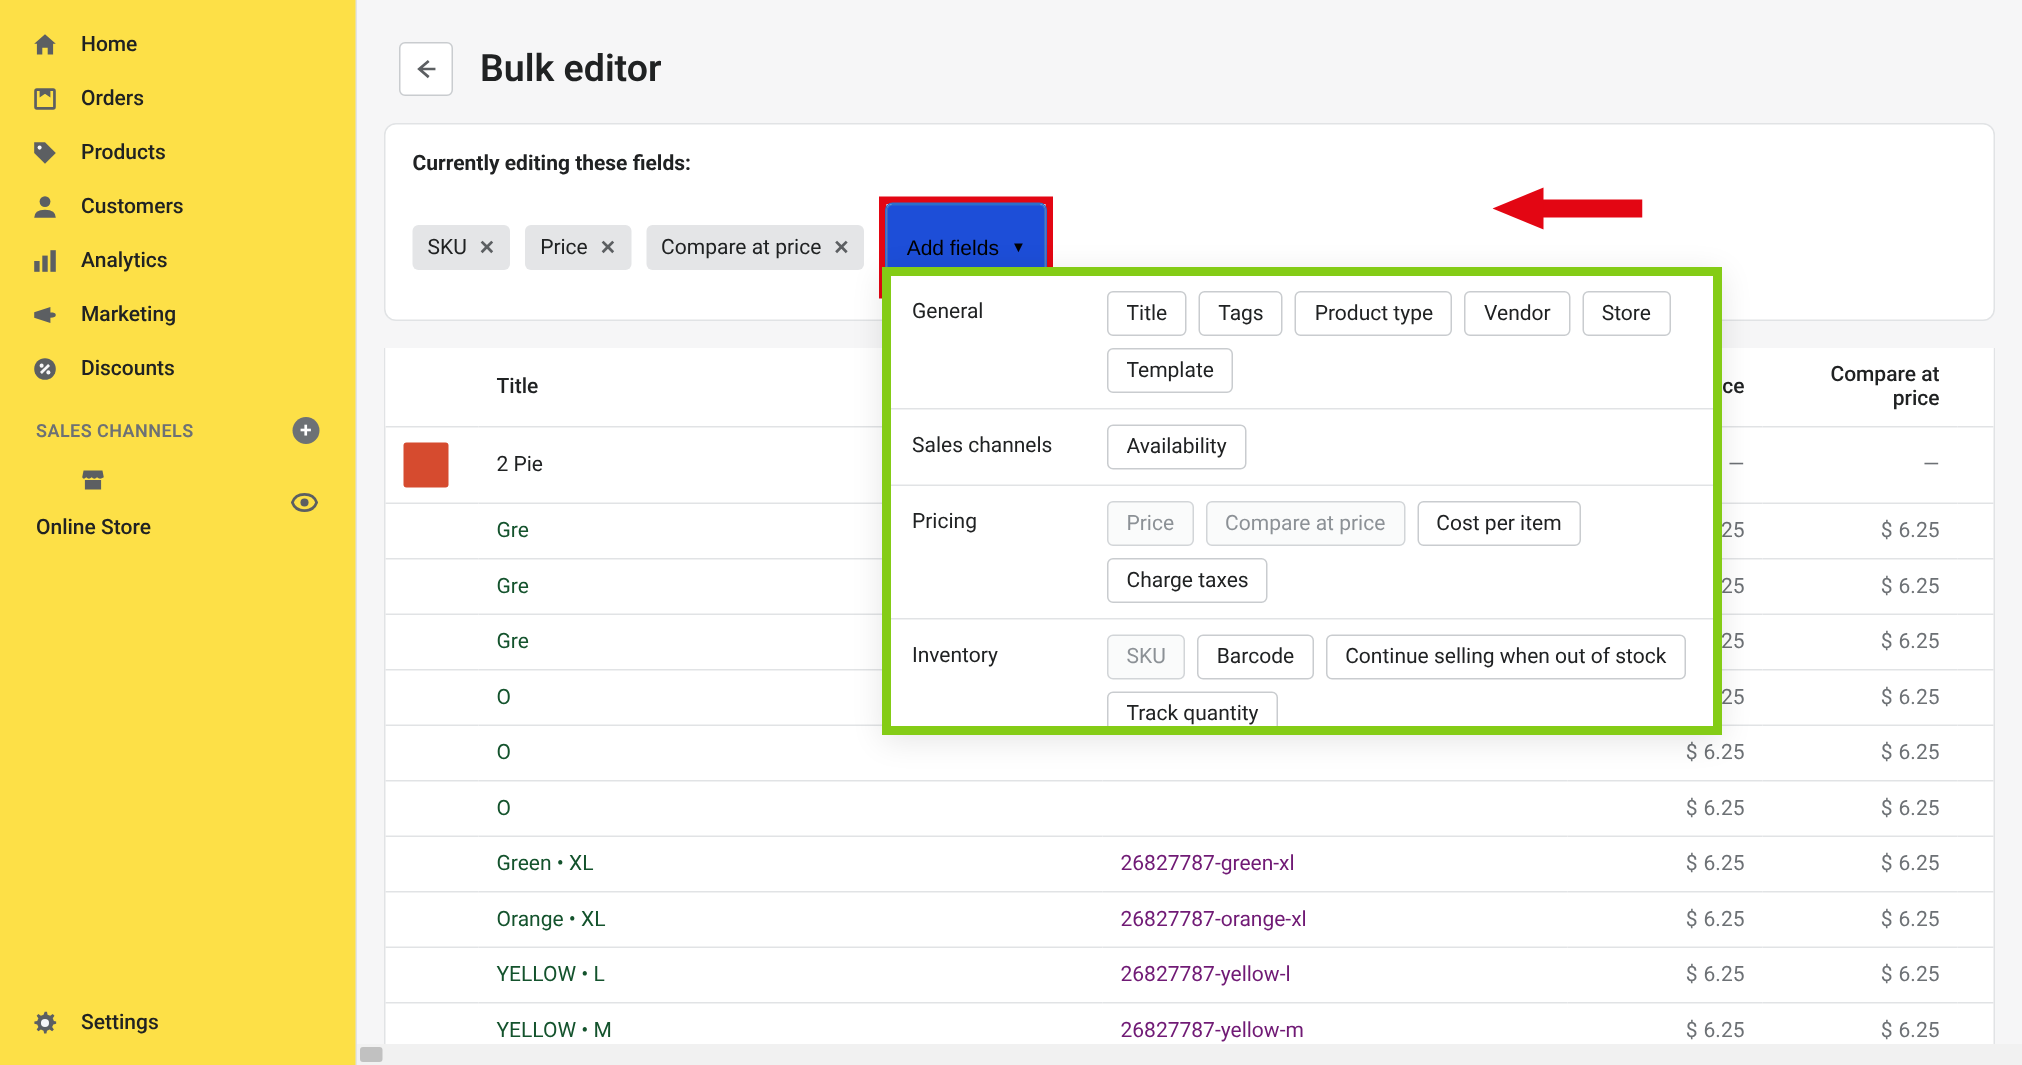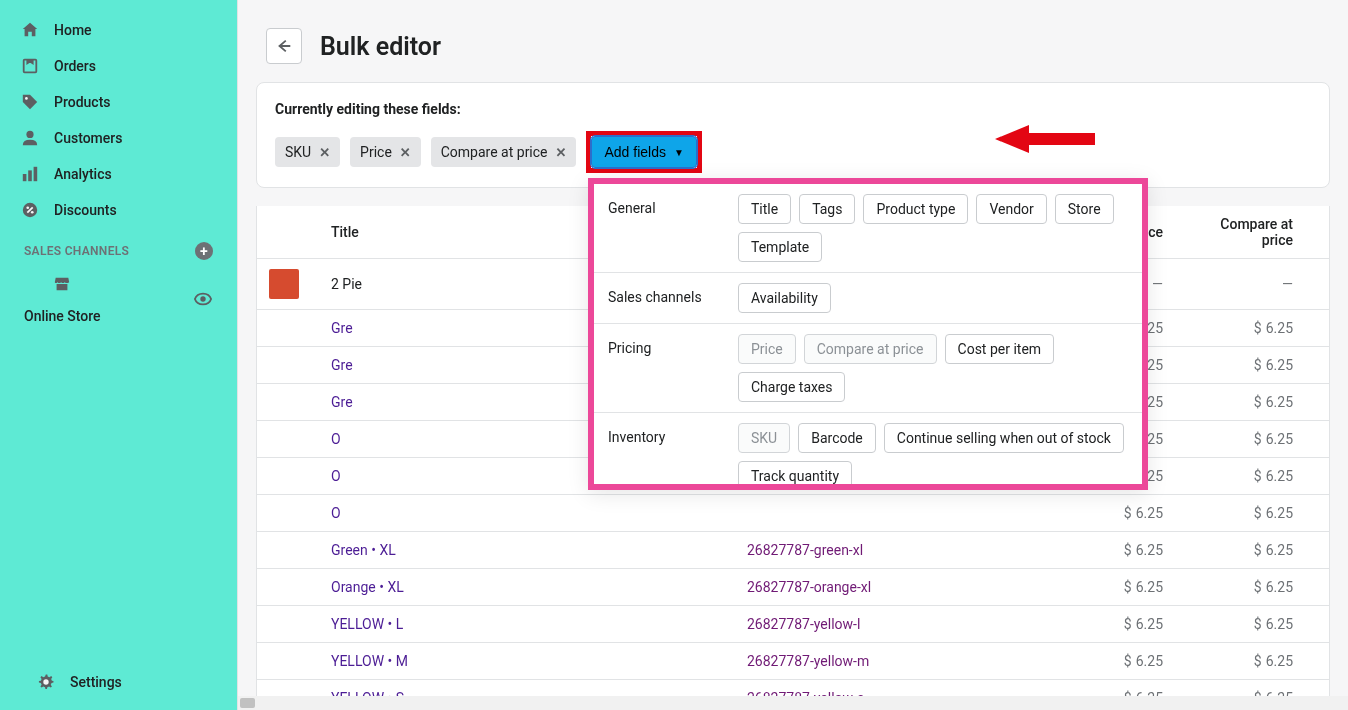--- a/index.html
+++ b/index.html
@@ -1,54 +1,54 @@
 <!DOCTYPE html>
 <html><head>
 <meta charset="utf-8">
 <style>
 * { box-sizing: border-box; margin: 0; padding: 0; }
 body { font-family: -apple-system, BlinkMacSystemFont, "Segoe UI", Roboto, sans-serif; background: #f6f6f7; color: #202223; font-size: 14px; overflow: hidden; }
 .app { display: flex; height: 710px; width: 1348px; }
-.sidebar { width: 238px; background: #5eead4; border-right: 1px solid #e1e3e5; display: flex; flex-direction: column; }
+.sidebar { width: 238px; background: #fde047; border-right: 1px solid #e1e3e5; display: flex; flex-direction: column; }
 .nav { padding: 12px 8px; flex: 1; }
 .nav-item { display: flex; align-items: center; gap: 14px; padding: 8px 12px; cursor: pointer; border-radius: 4px; color: #202223; font-weight: 500; }
 .nav-icon { width: 20px; height: 20px; display: inline-flex; align-items: center; justify-content: center; color: #5c5f62; }
 .sales-channels-hdr { display: flex; align-items: center; justify-content: space-between; padding: 14px 16px 6px 16px; font-size: 12px; font-weight: 600; color: #6d7175; letter-spacing: 0.3px; }
 .plus-circle { width: 18px; height: 18px; border-radius: 50%; background: #6d7175; color: #fff; display: flex; align-items: center; justify-content: center; font-size: 14px; cursor: pointer; }
 .sc-item { display: flex; align-items: center; justify-content: space-between; padding: 8px 16px; font-weight: 500; }
 .sc-left { display: flex; align-items: center; gap: 14px; flex-direction: column; }
-.settings-item { margin-top: auto; border-top: 0; padding: 10px 24px; }
+.settings-item { margin-top: auto; border-top: 0; padding: 10px 8px; }
 .main { flex: 1; background: #f6f6f7; overflow: auto; position: relative; }
 .page-header { display: flex; align-items: center; gap: 18px; padding: 28px 28px 18px 28px; }
 .back-btn { width: 36px; height: 36px; border: 1px solid #c9cccf; border-radius: 4px; background: #fff; display: flex; align-items: center; justify-content: center; cursor: pointer; font-size: 18px; }
 .page-title { font-size: 25px; font-weight: 600; }
 .panel { background: #fff; border: 1px solid #e1e3e5; border-radius: 8px; margin: 0 18px 18px 18px; }
 .panel-inner { padding: 18px 18px 14px 18px; }
 .editing-label { font-size: 14px; color: #202223; margin-bottom: 14px; font-weight: bold; }
 .field-row { display: flex; align-items: center; gap: 10px; flex-wrap: wrap; position: relative; }
 .chip { display: inline-flex; align-items: center; gap: 8px; background: #e4e5e7; border-radius: 4px; padding: 7px 10px; font-size: 14px; }
 .chip .x { cursor: pointer; font-size: 13px; color: #5c5f62; font-weight: 600; }
-.add-fields-btn { display: inline-flex; align-items: center; gap: 8px; border: 1px solid #2c6ecb; outline: 1px solid #2c6ecb; background: #0ea5e9; border-radius: 4px; padding: 7px 12px; font-size: 14px; cursor: pointer; }
+.add-fields-btn { display: inline-flex; align-items: center; gap: 8px; border: 1px solid #2c6ecb; outline: 1px solid #2c6ecb; background: #1d4ed8; border-radius: 4px; padding: 20px 12px; font-size: 14px; cursor: pointer; }
 .add-fields-btn .caret { font-size: 10px; }
 .highlight-add { border: 5px solid #e30613; padding: 0; display: inline-block; }
 .arrow-annot { position: absolute; left: 720px; top: -8px; }
 .table-wrap { background: #fff; margin: 0 18px 0 18px; border: 1px solid #e1e3e5; border-top: 0; border-radius: 0 0 8px 8px; }
 .tbl { width: 100%; border-collapse: collapse; }
 .tbl th { text-align: left; font-weight: 500; font-size: 14px; color: #202223; padding: 10px 12px; border-bottom: 1px solid #e1e3e5; background: #fff; }
 .tbl th.num, .tbl td.num { text-align: right; }
 .tbl td { padding: 10px 12px; border-bottom: 1px solid #e1e3e5; font-size: 14px; color: #6d7175; }
-.tbl td.title-cell { color: #4c1d95; }
+.tbl td.title-cell { color: #14532d; }
 .tbl td.sku-cell { color: #701a75; }
 .thumb { width: 30px; height: 30px; background: #d64b2f; border-radius: 2px; display: inline-block; vertical-align: middle; margin-right: 8px; }
 .firstrow td { color: #202223; }
 .price-col { width: 130px; }
 .cur { color: #6d7175; margin-right: 4px; }
 .dash { color: #6d7175; }
 
-.popover-wrap { position: absolute; left: 350px; top: 178px; width: 560px; background: #fff; border: 6px solid #ec4899; z-index: 50; box-shadow: 0 4px 20px rgba(0,0,0,0.1); }
+.popover-wrap { position: absolute; left: 350px; top: 178px; width: 560px; background: #fff; border: 6px solid #84cc16; z-index: 50; box-shadow: 0 4px 20px rgba(0,0,0,0.1); }
 .popover-inner { max-height: 300px; overflow-y: scroll; }
 .pop-row { display: flex; border-bottom: 1px solid #e1e3e5; padding: 10px 14px; }
 .pop-row:last-child { border-bottom: 0; }
 .pop-label { width: 130px; padding-top: 6px; color: #202223; }
 .pop-opts { flex: 1; display: flex; flex-wrap: wrap; gap: 8px; }
 .opt { border: 1px solid #c9cccf; border-radius: 4px; padding: 6px 12px; font-size: 14px; background: #fff; cursor: pointer; }
 .opt.disabled { color: #8c9196; background: #fafbfb; border-color: #d2d5d8; cursor: default; }
 .col-spacer { width: 40px; }
 .col-sku { width: 310px; }
 .col-title { width: auto; }
@@ -98,20 +98,28 @@
         </div>
       <div class="nav-item">
           <span class="nav-icon">
             <svg width="18" height="18" viewBox="0 0 20 20" fill="currentColor">
               <rect x="2" y="10" width="4" height="8"></rect>
               <rect x="8" y="6" width="4" height="12"></rect>
               <rect x="14" y="2" width="4" height="16"></rect>
             </svg>
           </span>
           <span>Analytics</span>
+        </div>
+      <div class="nav-item">
+          <span class="nav-icon">
+            <svg width="18" height="18" viewBox="0 0 20 20" fill="currentColor">
+              <path d="M2 8 L14 4 L14 16 L2 12 Z M14 8 Q18 8 18 10 Q18 12 14 12"></path>
+            </svg>
+          </span>
+          <span>Marketing</span>
         </div>
       <div class="nav-item">
           <span class="nav-icon">
             <svg width="18" height="18" viewBox="0 0 20 20" fill="currentColor">
               <circle cx="10" cy="10" r="8"></circle>
               <path d="M7 13 L13 7" stroke="#f6f6f7" stroke-width="2"></path>
               <circle cx="7.5" cy="7.5" r="1.5" fill="#f6f6f7"></circle>
               <circle cx="12.5" cy="12.5" r="1.5" fill="#f6f6f7"></circle>
             </svg>
           </span>

